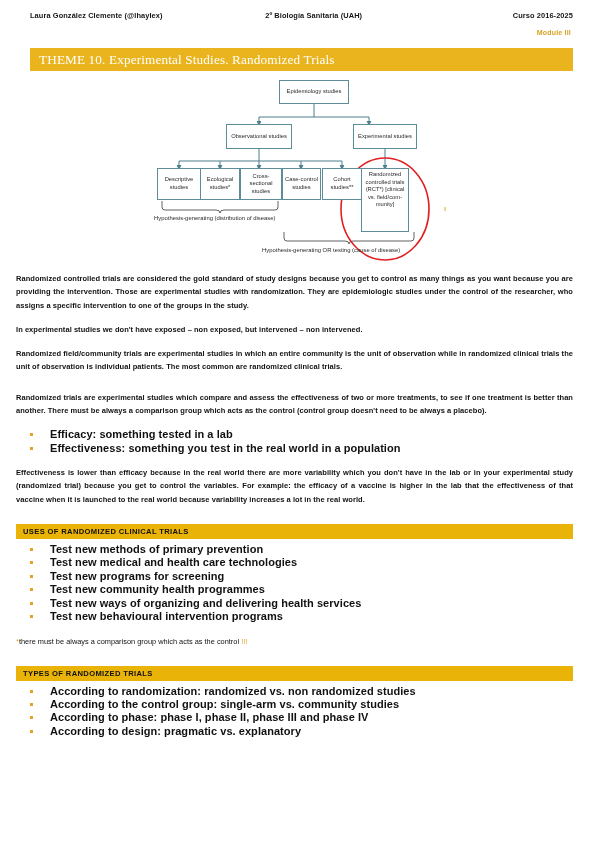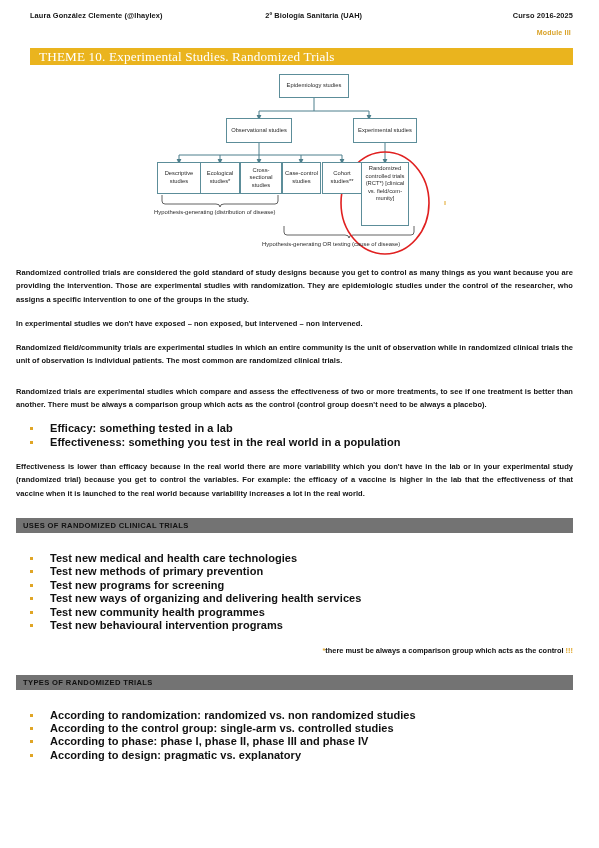--- a/index.html
+++ b/index.html
@@ -41,21 +41,21 @@
     color: #D9A227;
     margin-top: 9px;
     padding-right: 2px;
     letter-spacing: .2px;
   }
 
   
   .theme-bar {
     margin: 10px 26px 0 30px;
     background: #EAB41E;
-    height: 17px;
+    height: 23px;
     display: flex;
     align-items: center;
     padding-left: 9px;
     box-sizing: border-box;
   }
   .theme-bar span {
     font-family: "Liberation Serif", serif;
     font-size: 13.2px;
     color: #ffffff;
     letter-spacing: .15px;
@@ -136,43 +136,42 @@
     position: absolute;
     left: 0;
     top: 5px;
     width: 3px;
     height: 3px;
     background: #E0A526;
   }
 
   
   .sec-head {
-    background: #737373;
+    background: #eab308;
     height: 15px;
     display: flex;
     align-items: center;
     padding-left: 7px;
     box-sizing: border-box;
-    margin: 0 0 19px 0;
+    margin: 0 0 4px 0;
   }
   .sec-head span {
     font-size: 7.6px;
     font-weight: bold;
     letter-spacing: .35px;
     color: #111111;
   }
   .sec-block { margin-top: 18px; }
 
   .footnote {
     font-size: 7.4px;
-    font-weight: bold;
+    font-weight: normal;
     line-height: 13px;
     margin: 9px 0 12px 0;
     color: #111111;
-    text-align: right;
   }
   .accent { color: #E0A526; }
 </style>
 </head>
 <body>
 
 <div class="page-header">
   <div class="hdr-row">
     <div class="hdr-left">Laura González Clemente (@lhaylex)</div>
     <div class="hdr-center">2º Biología Sanitaria (UAH)</div>
@@ -255,35 +254,35 @@
     <li>Effectiveness: something you test in the real world in a population</li>
   </ul>
 
   <p class="body">Effectiveness is lower than efficacy because in the real world there are more variability which you don't have in the lab or in your experimental study (randomized trial) because you get to control the variables. For example: the efficacy of a vaccine is higher in the lab that the effectiveness of that vaccine when it is launched to the real world because variability increases a lot in the real world.</p>
 
   <div class="sec-block">
     <div class="sec-head">
       <span>USES OF RANDOMIZED CLINICAL TRIALS</span>
     </div>
     <ul class="bullets">
+      <li>Test new methods of primary prevention</li>
       <li>Test new medical and health care technologies</li>
-      <li>Test new methods of primary prevention</li>
       <li>Test new programs for screening</li>
+      <li>Test new community health programmes</li>
       <li>Test new ways of organizing and delivering health services</li>
-      <li>Test new community health programmes</li>
       <li>Test new behavioural intervention programs</li>
     </ul>
     <p class="footnote"><span class="accent">*</span><span>there must be always a comparison group which acts as the control </span><span class="accent">!!!</span></p>
   </div>
 
   <div class="sec-block">
     <div class="sec-head">
       <span>TYPES OF RANDOMIZED TRIALS</span>
     </div>
     <ul class="bullets">
       <li>According to randomization: randomized vs. non randomized studies</li>
-      <li>According to the control group: single-arm vs. controlled studies</li>
+      <li>According to the control group: single-arm vs. community studies</li>
       <li>According to phase: phase I, phase II, phase III and phase IV</li>
       <li>According to design: pragmatic vs. explanatory</li>
     </ul>
   </div>
 
 </div>
 
 </body></html>

